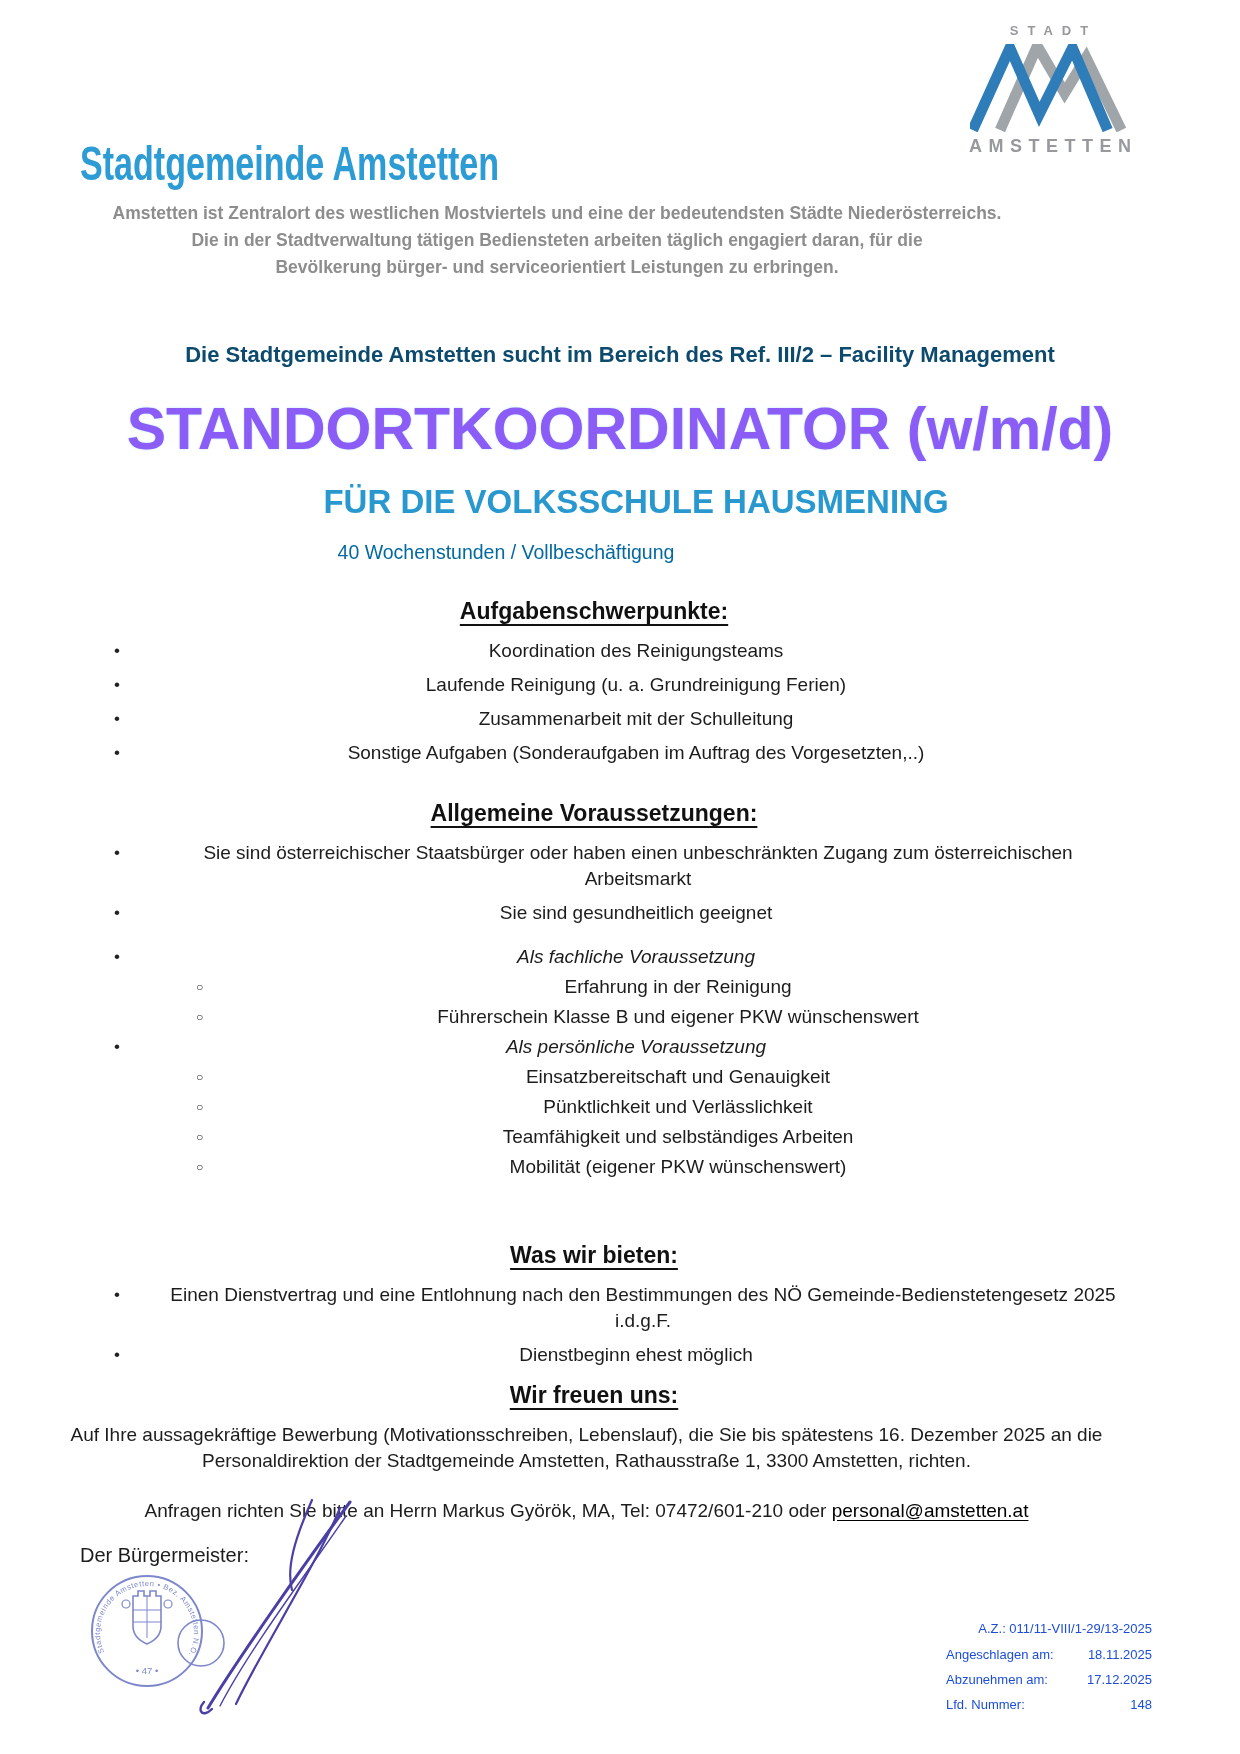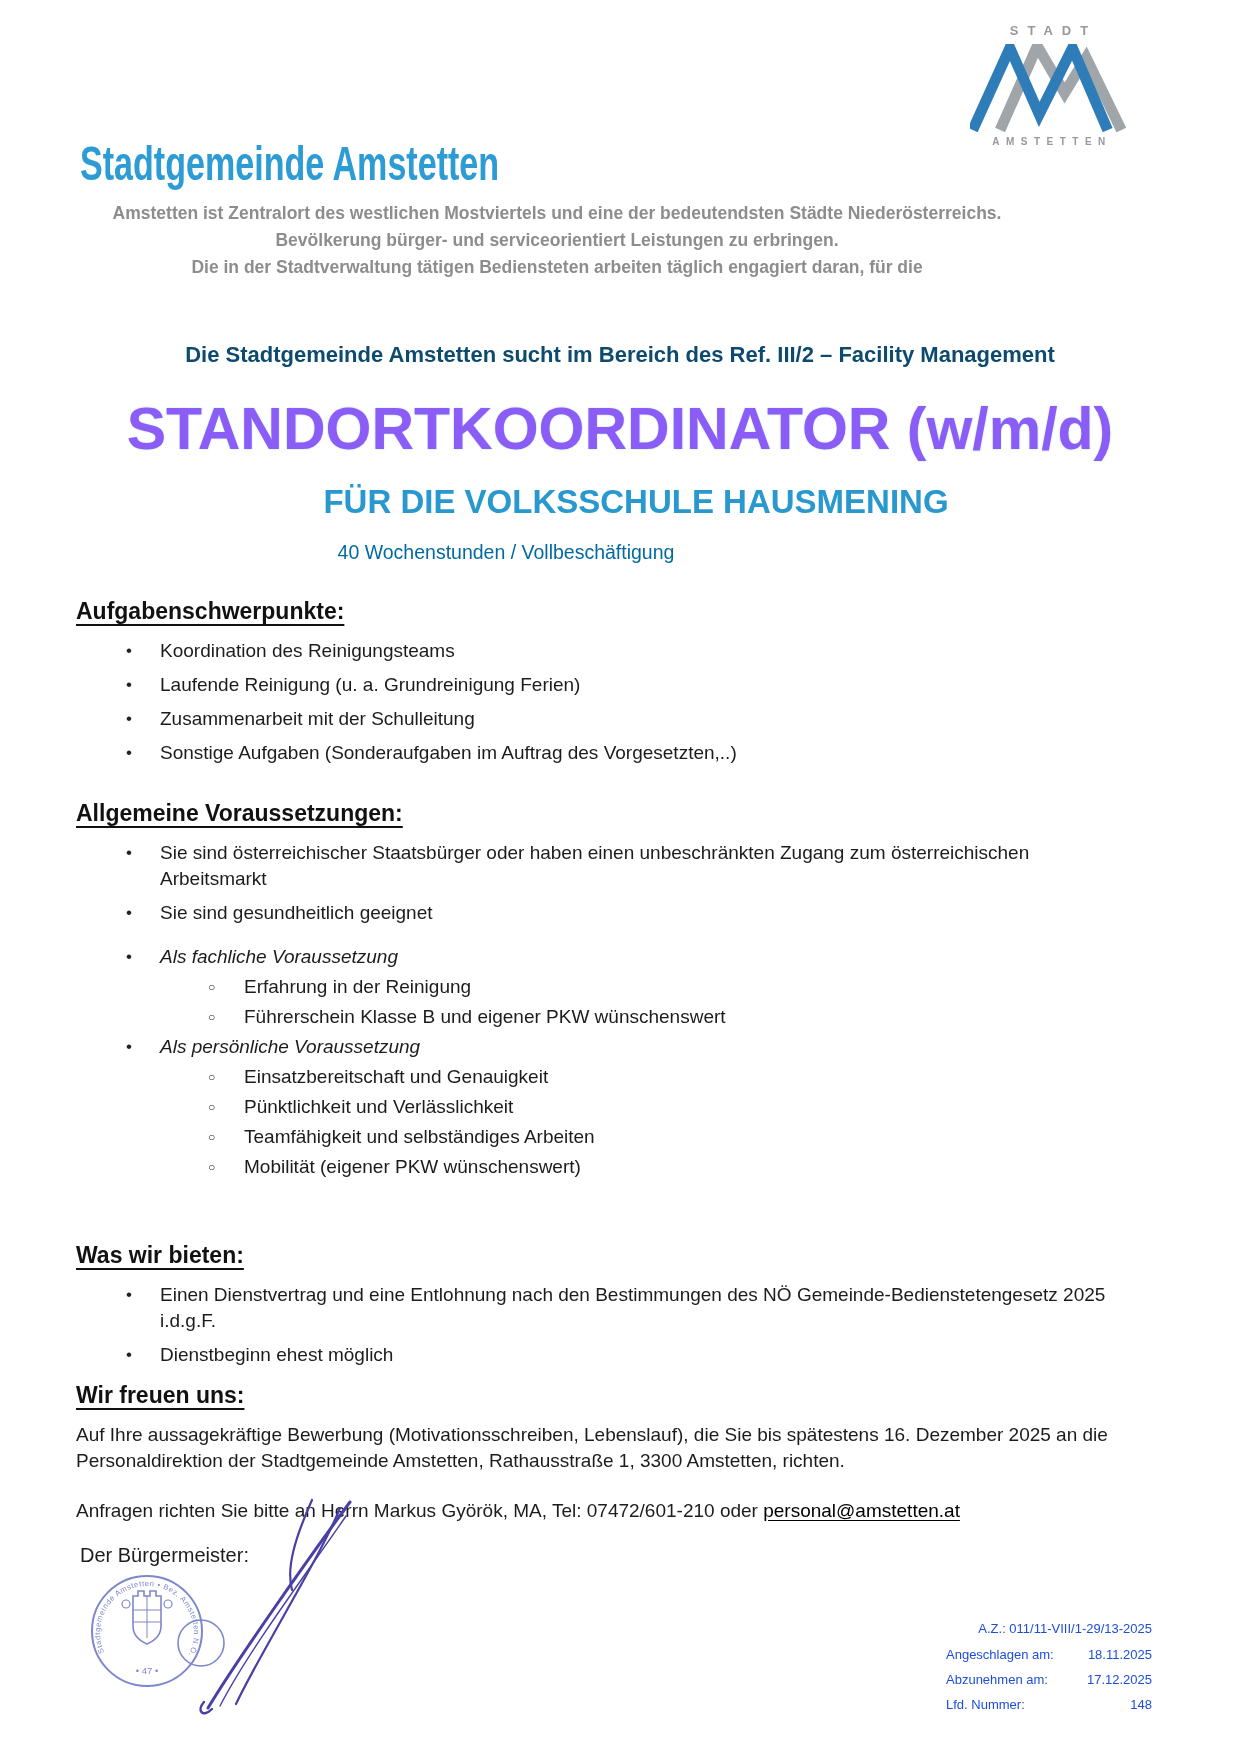--- a/index.html
+++ b/index.html
@@ -10,32 +10,32 @@
   }
   
   .org-title{
     position:absolute;left:80px;top:140px;margin:0;
     font-size:48px;font-weight:bold;color:#2d9bd4;line-height:48px;
     transform:scaleX(0.71);transform-origin:left top;white-space:nowrap;
   }
   .logo{position:absolute;left:963px;top:23px;width:172px;text-align:center;}
   .logo-top{font-size:13px;letter-spacing:9px;color:#97999d;font-weight:bold;padding-left:9px;}
   .logo svg{display:block;margin:6px auto 4px auto;}
-  .logo-bottom{font-size:10px;letter-spacing:6.5px;color:#97999d;font-weight:bold;padding-left:6px;}
+  .logo-bottom{font-size:18px;letter-spacing:6.5px;color:#97999d;font-weight:bold;padding-left:6px;}
   .intro{
     position:absolute;left:82px;top:200px;width:950px;text-align:center;
     color:#8d8d8d;font-weight:bold;font-size:17.5px;line-height:27px;
   }
   
   .lead{position:absolute;left:0;top:342px;width:1240px;text-align:center;font-size:22px;font-weight:bold;color:#0c4a6e;}
   .job-title{position:absolute;left:0;top:398px;width:1240px;text-align:center;font-size:59px;line-height:62px;font-weight:bold;color:#8b5cf6;text-shadow:0 0 2px rgba(110,200,235,.55);}
   .job-subtitle{position:absolute;left:16px;top:483px;width:1240px;text-align:center;font-size:33px;font-weight:bold;color:#2898cf;}
   .job-hours{position:absolute;left:0;top:541px;width:1012px;text-align:center;font-size:19.5px;font-weight:normal;color:#0369a1;}
   
-  .section{position:absolute;left:76px;width:1060px;}
+  .section{position:absolute;left:64px;width:1060px;text-align:center;}
   .s1{top:598px}.s2{top:800px}.s3{top:944px}.s4{top:1242px}.s5{top:1382px}
   h2{
     margin:0 0 13px 0;font-size:23px;font-weight:bold;color:#111;
     text-decoration:underline;text-underline-offset:5px;text-decoration-thickness:2px;
   }
   ul{list-style:none;margin:0;padding:0;}
   li{position:relative;font-size:19px;line-height:26px;color:#1c1c1c;}
   li.l1{padding-left:84px;margin-bottom:8px;}
   li.l2{padding-left:168px;margin-bottom:4px;}
   li.it{font-style:italic;margin-bottom:4px;}
@@ -65,22 +65,22 @@
       <polyline points="30,88 68,2 96,50 118,14 154,88" fill="none" stroke="#a0a5a9" stroke-width="11"></polyline>
       <polyline points="2,88 40,4 70,72 104,4 140,88" fill="none" stroke="#2f7db8" stroke-width="11"></polyline>
     </svg>
     <div class="logo-bottom">AMSTETTEN</div>
   </div>
 
   <h1 class="org-title">Stadtgemeinde Amstetten</h1>
 
   <div class="intro">
     <div>Amstetten ist Zentralort des westlichen Mostviertels und eine der bedeutendsten Städte Niederösterreichs.</div>
+    <div>Die in der Stadtverwaltung tätigen Bediensteten arbeiten täglich engagiert daran, für die</div>
     <div>Bevölkerung bürger- und serviceorientiert Leistungen zu erbringen.</div>
-    <div>Die in der Stadtverwaltung tätigen Bediensteten arbeiten täglich engagiert daran, für die</div>
   </div>
 
   <div class="lead">Die Stadtgemeinde Amstetten sucht im Bereich des Ref. III/2 – Facility Management</div>
   <div class="job-title">STANDORTKOORDINATOR (w/m/d)</div>
   <div class="job-subtitle">FÜR DIE VOLKSSCHULE HAUSMENING</div>
   <div class="job-hours">40 Wochenstunden / Vollbeschäftigung</div>
 
   <div class="section s1">
     <h2>Aufgabenschwerpunkte:</h2>
     <ul>

